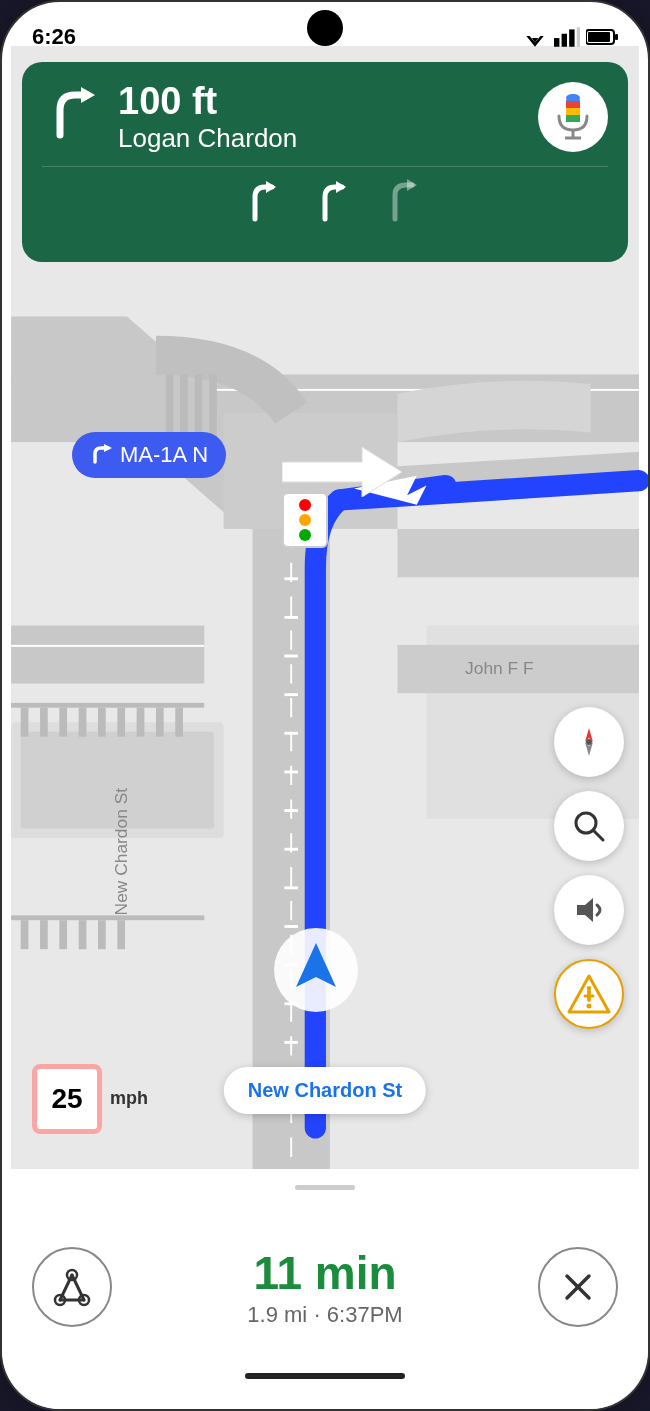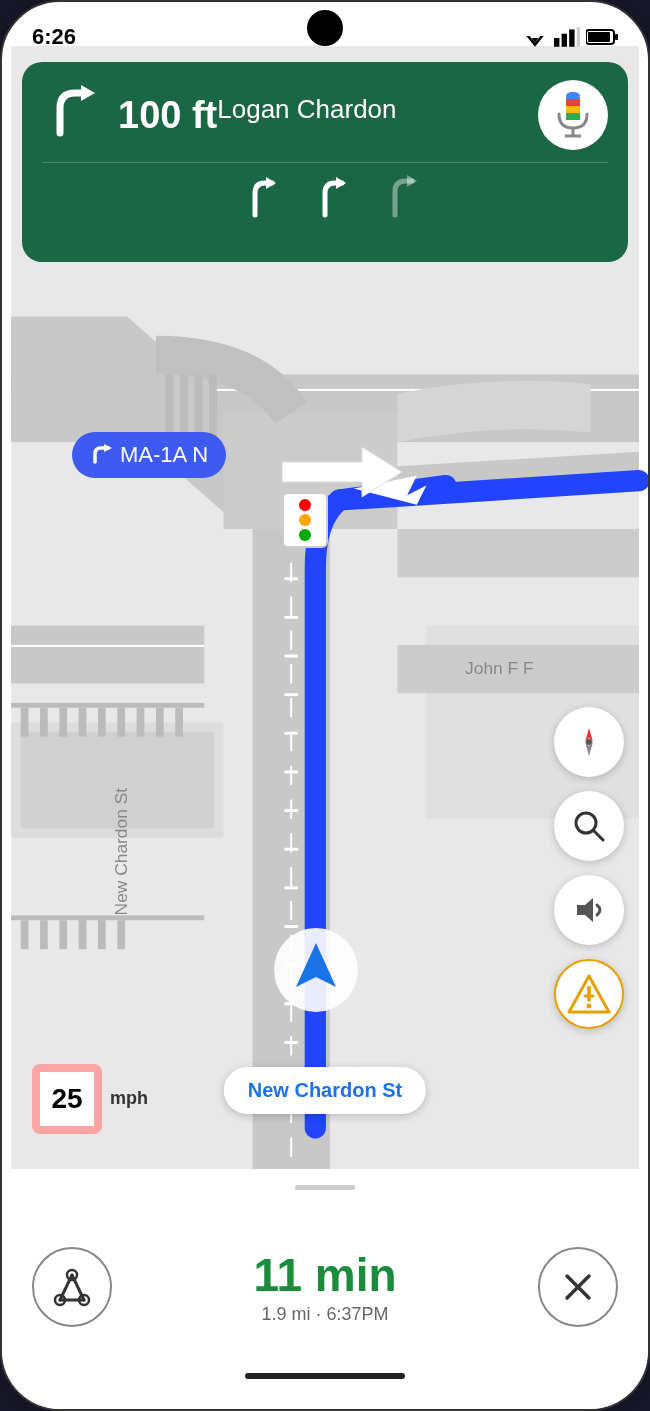--- a/index.html
+++ b/index.html
@@ -80,21 +80,21 @@
     }
     .turn-arrow-main {
       width: 60px;
       height: 70px;
       display: flex;
       align-items: center;
       justify-content: center;
     }
     .nav-text {
       display: flex;
-      flex-direction: row;
+      flex-direction: column;
     }
     .nav-distance {
       font-size: 38px;
       font-weight: 700;
       color: #fff;
     }
     .nav-destination {
       font-size: 26px;
       color: #fff;
       font-weight: 400;
@@ -189,21 +189,21 @@
       left: 30px;
       display: flex;
       align-items: center;
       gap: 8px;
       z-index: 50;
     }
     .speed-box {
       width: 70px;
       height: 70px;
       background: #fff;
-      border: 8px solid #fca5a5;
+      border: 5px solid #fca5a5;
       border-radius: 8px;
       display: flex;
       align-items: center;
       justify-content: center;
       font-size: 28px;
       font-weight: 700;
     }
     .speed-unit {
       font-size: 18px;
       color: #333;
@@ -276,21 +276,21 @@
     .eta-area {
       text-align: center;
       flex: 1;
     }
     .eta-time {
       font-size: 46px;
       font-weight: 700;
       color: #1a8c3c;
     }
     .eta-details {
-      font-size: 18px;
+      font-size: 22px;
       color: #666;
       margin-top: 2px;
     }
     .close-btn {
       width: 80px;
       height: 80px;
       border: 2px solid #888;
       border-radius: 50%;
       display: flex;
       align-items: center;

